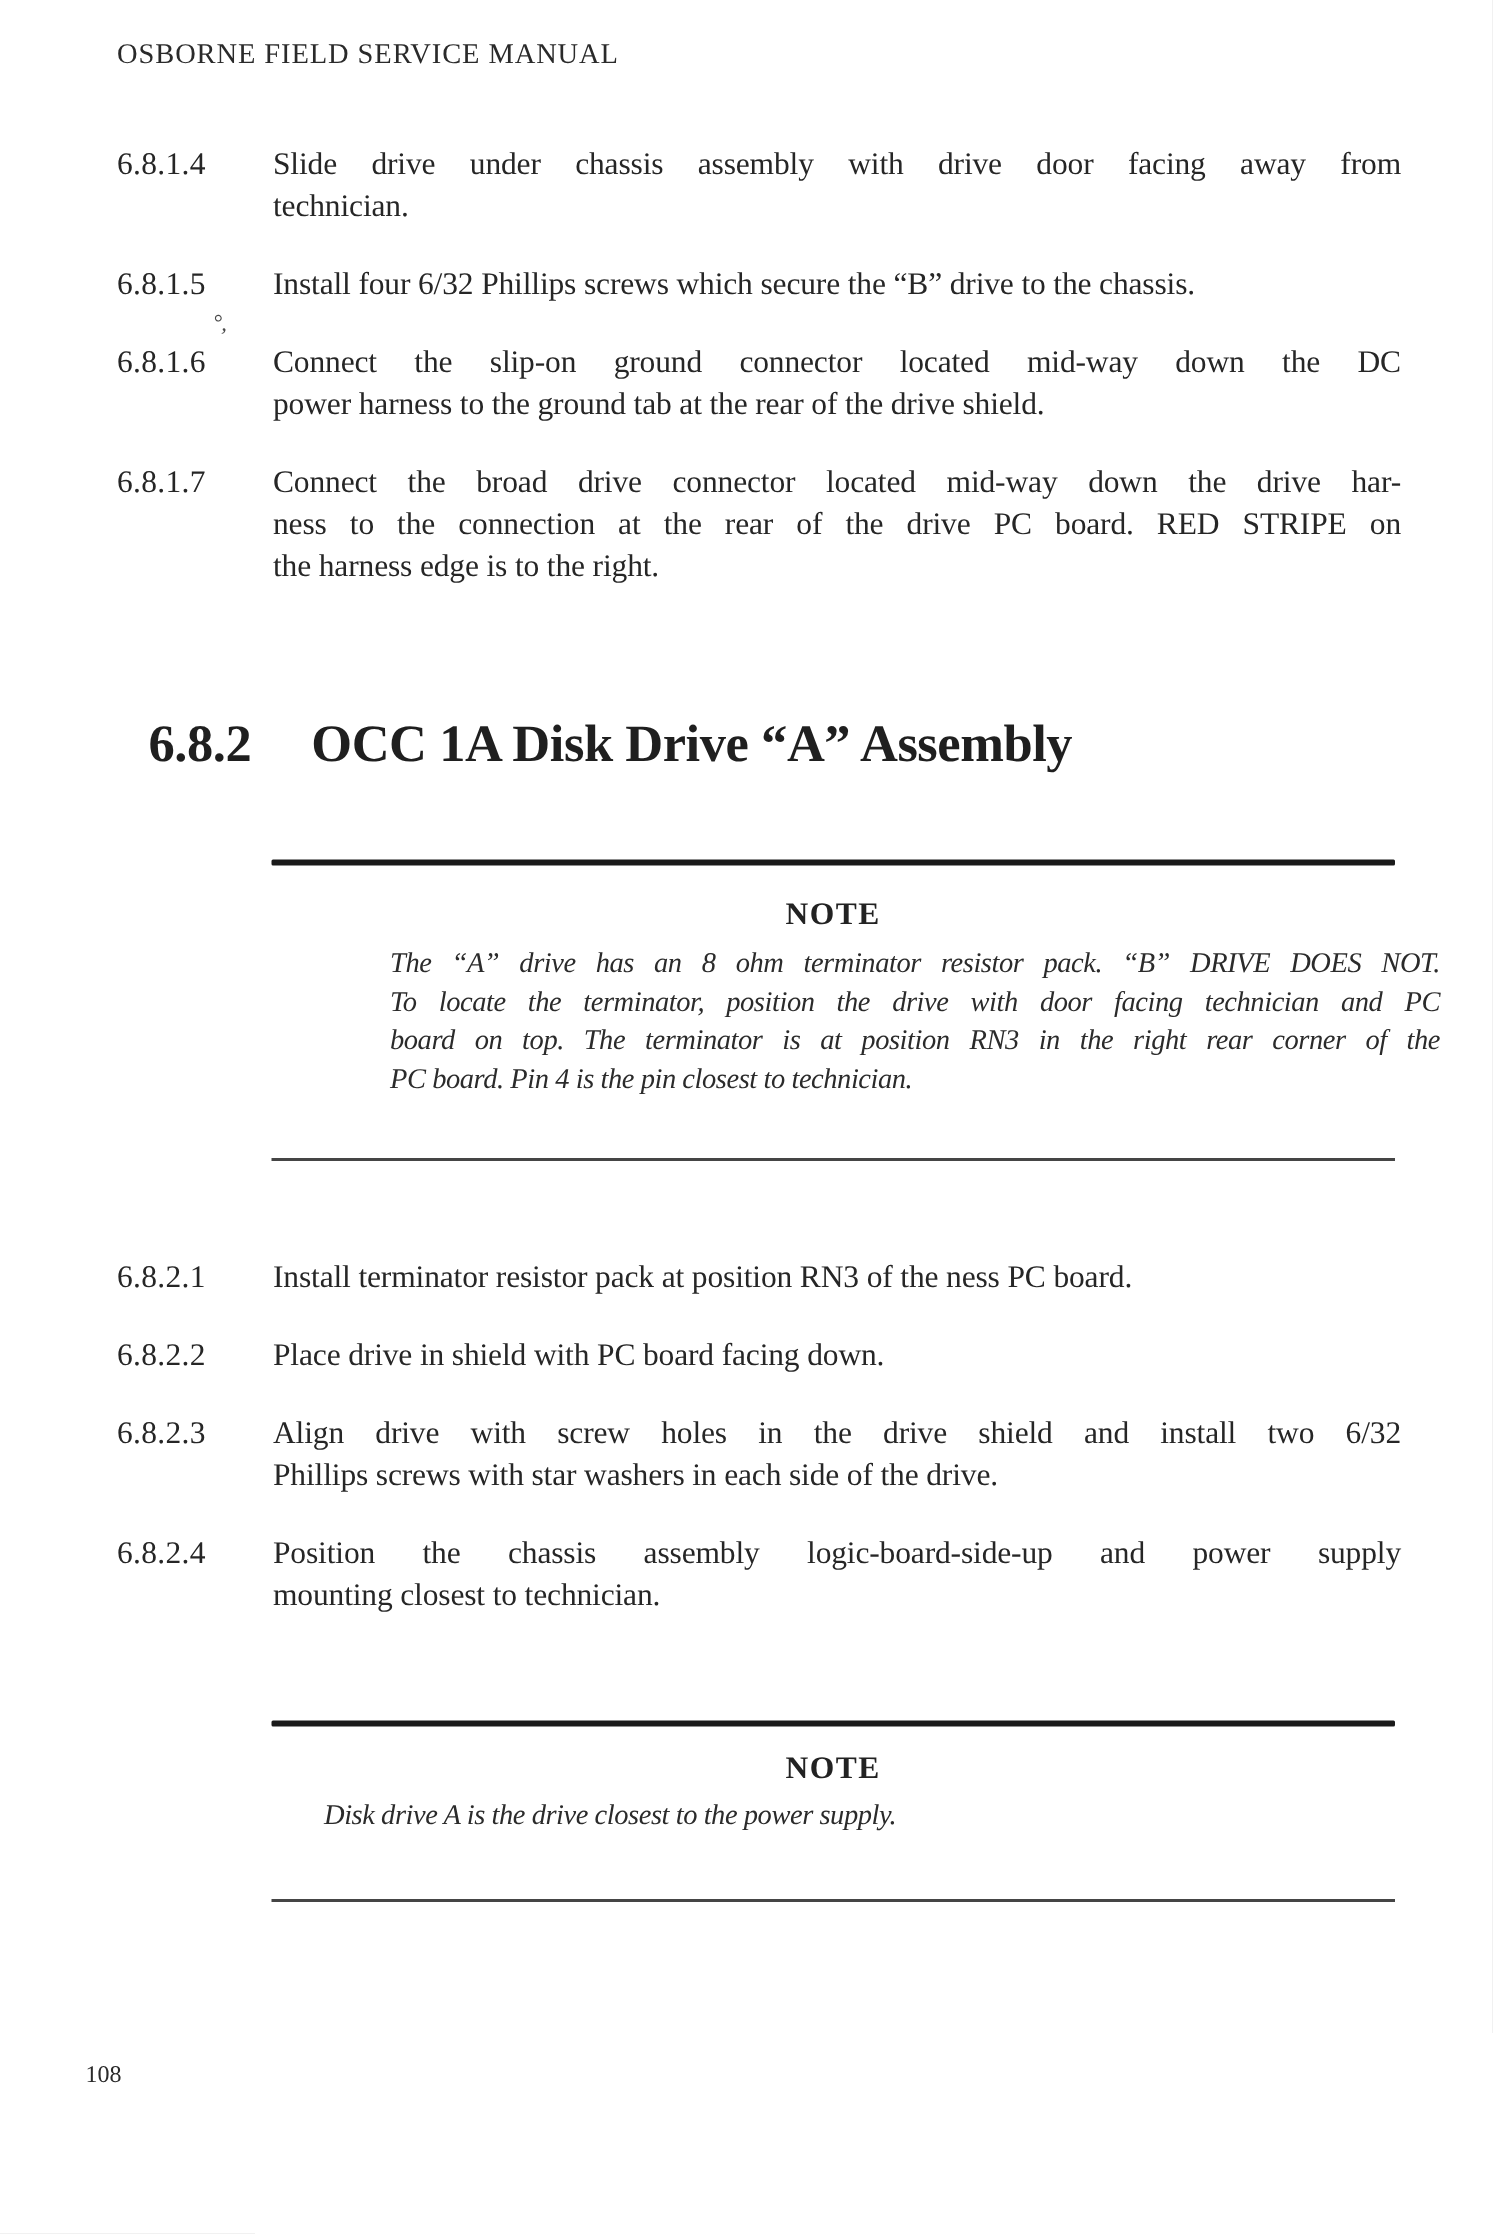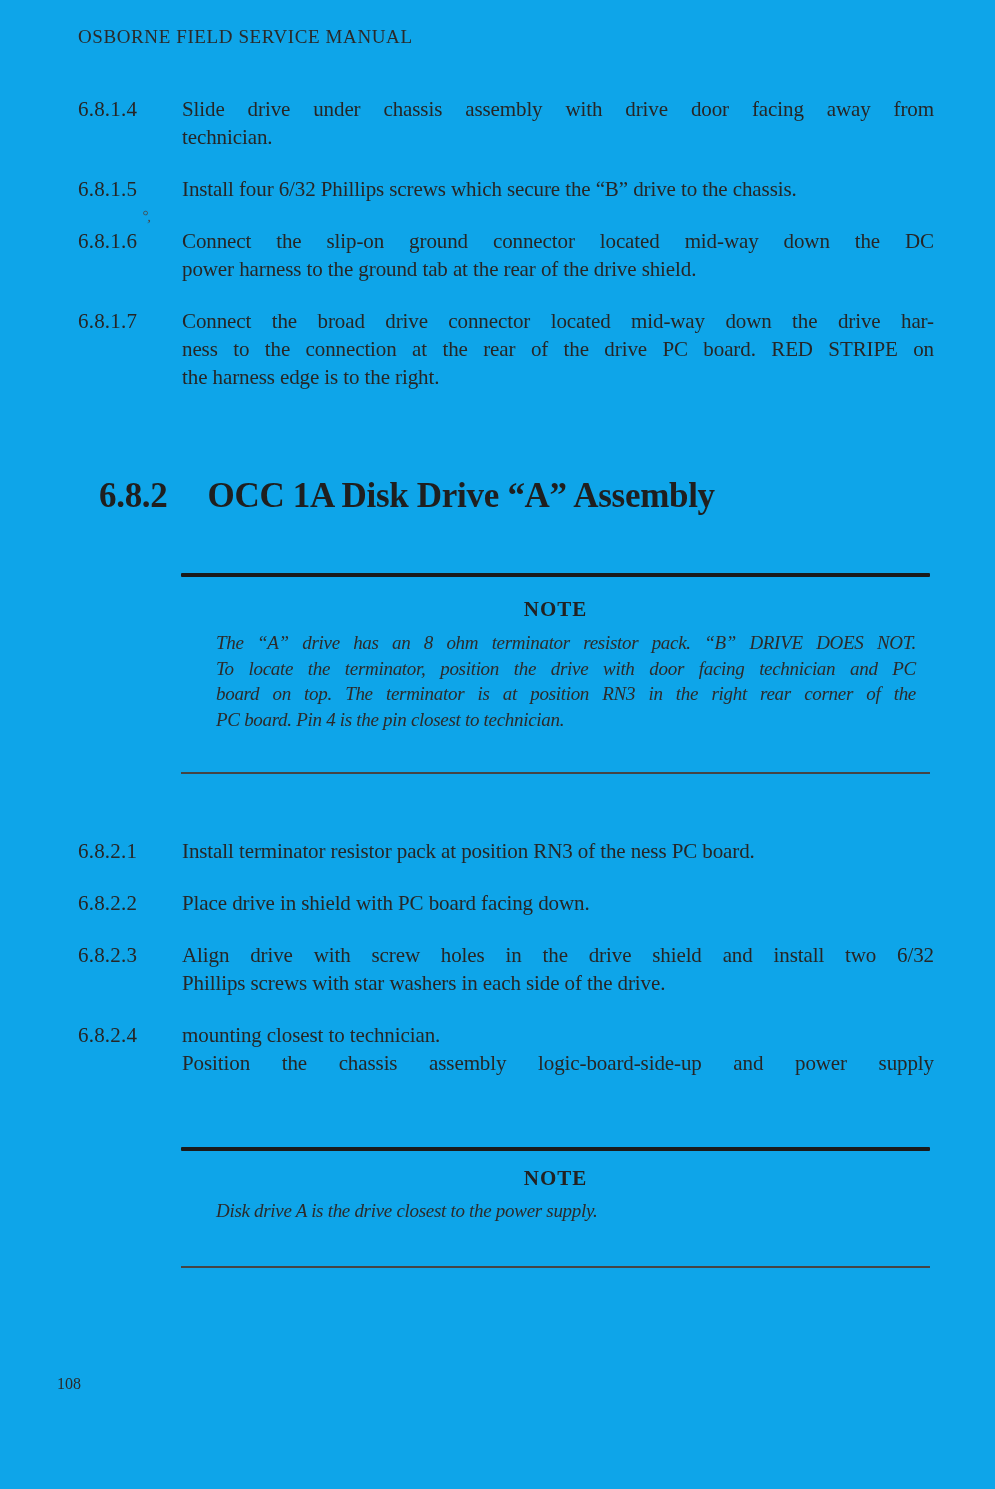--- a/index.html
+++ b/index.html
@@ -1,20 +1,20 @@
 <!DOCTYPE html>
 <html><head>
 <meta charset="utf-8">
 <style>
   html,body{margin:0;padding:0;background:#e8e8e6;}
   .page{
     position:relative;
     width:995px;height:1489px;
     margin:0 auto;
-    background:#0ea5e9;
+    background:#ffffff;
     color:#262626;
     font-family:"Liberation Serif","DejaVu Serif",serif;
     overflow:hidden;
   }
   .header{
     position:absolute;left:78px;top:25px;
     font-size:19px;line-height:24px;letter-spacing:0.6px;
     color:#2a2a2a;
   }
   .steps{position:absolute;left:78px;width:856px;}
@@ -61,21 +61,21 @@
   }
   #note1-label{top:596px;}
   #note2-label{top:1165px;}
   .note-text{
     position:absolute;left:216px;width:700px;
     font-style:italic;font-size:19px;letter-spacing:-0.3px;
     color:#2b2b2b;
   }
   .note-text .line{line-height:25.5px;white-space:nowrap;}
   .note-text .line.fill{white-space:normal;}
-  #note1-text{top:630px;}
+  #note1-text{top:630px;margin-left:44px;}
   #note2-text{top:1198px;}
   .page-number{
     position:absolute;left:57px;top:1370px;
     font-size:16px;line-height:28px;color:#2a2a2a;
   }
 </style>
 </head>
 <body>
 
 <div class="page">
@@ -145,22 +145,22 @@
       <div class="step">
         <div class="num">6.8.2.3</div>
         <div class="text">
           <div class="line fill">Align drive with screw holes in the drive shield and install two 6/32</div>
           <div class="line">Phillips screws with star washers in each side of the drive.</div>
         </div>
       </div>
       <div class="step">
         <div class="num">6.8.2.4</div>
         <div class="text">
+          <div class="line fill">Position the chassis assembly logic-board-side-up and power supply</div>
           <div class="line">mounting closest to technician.</div>
-          <div class="line fill">Position the chassis assembly logic-board-side-up and power supply</div>
         </div>
       </div>
     </div>
 
   <div class="rule thick" id="rule-note2-top"></div>
   <div class="note-label" id="note2-label">NOTE</div>
   <div class="note-text" id="note2-text">
       <div class="line">Disk drive A is the drive closest to the power supply.</div>
     </div>
   <div class="rule thin" id="rule-note2-bottom"></div>

